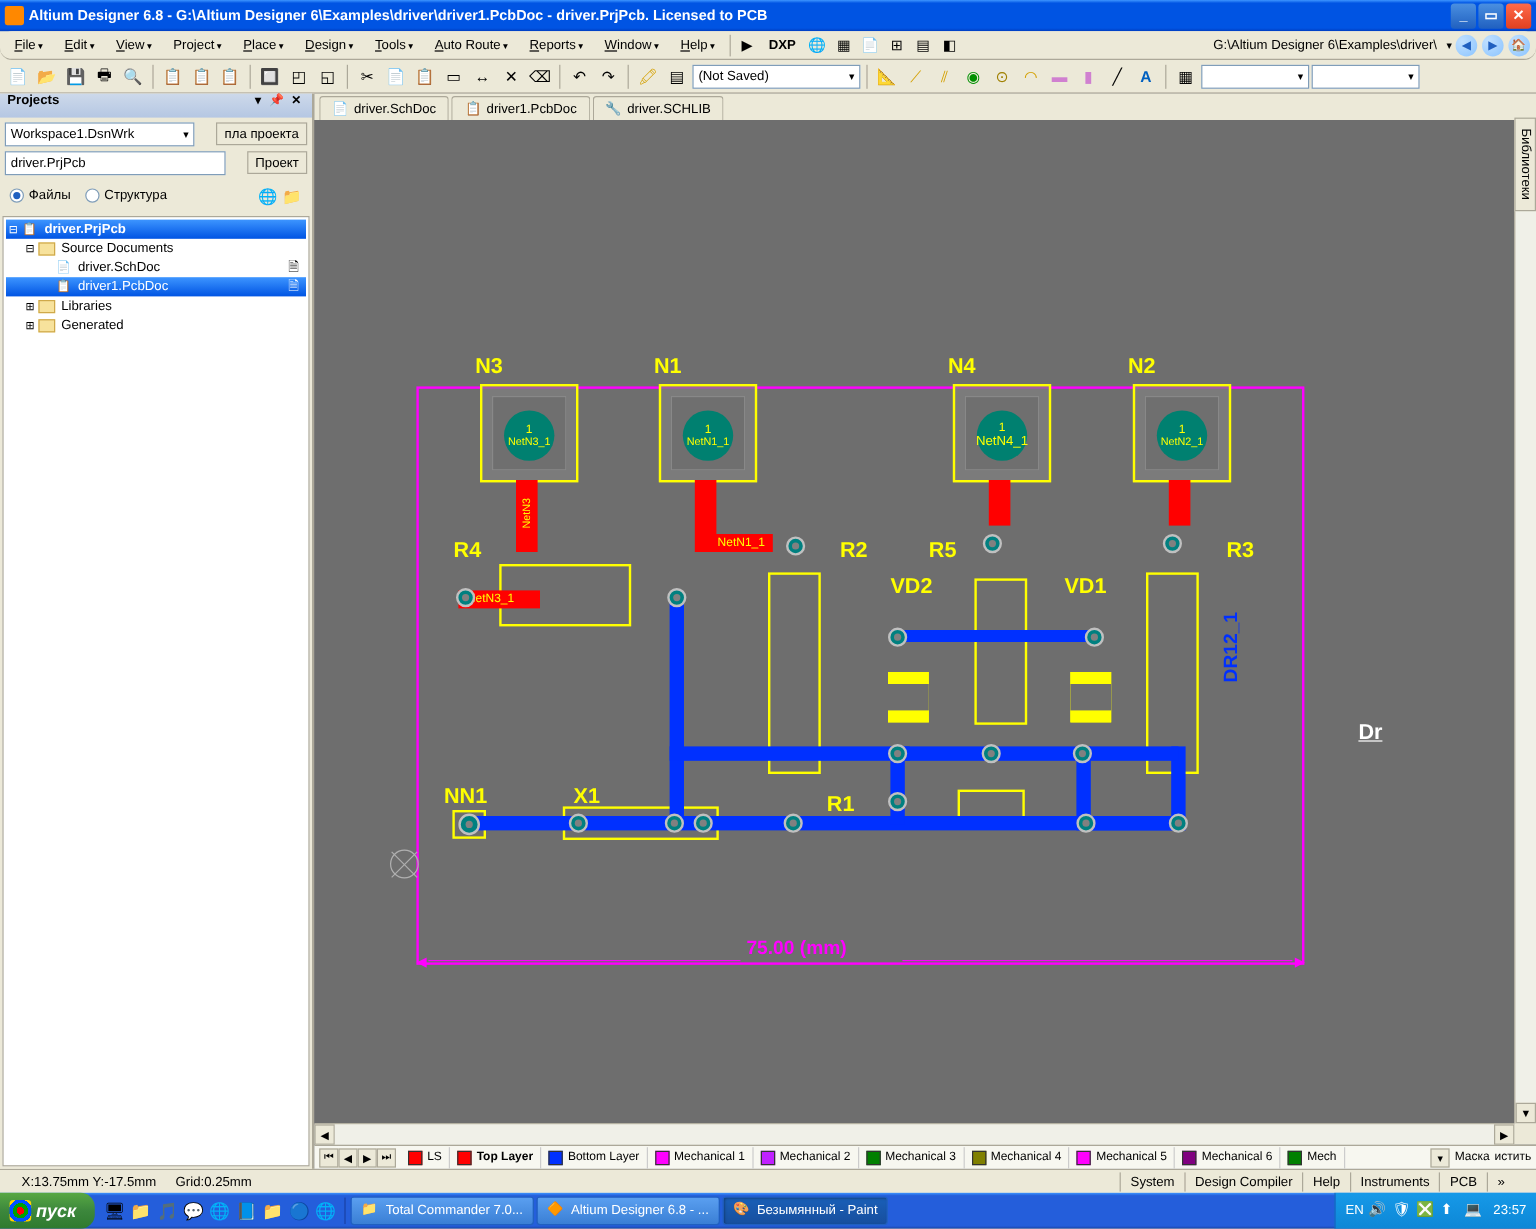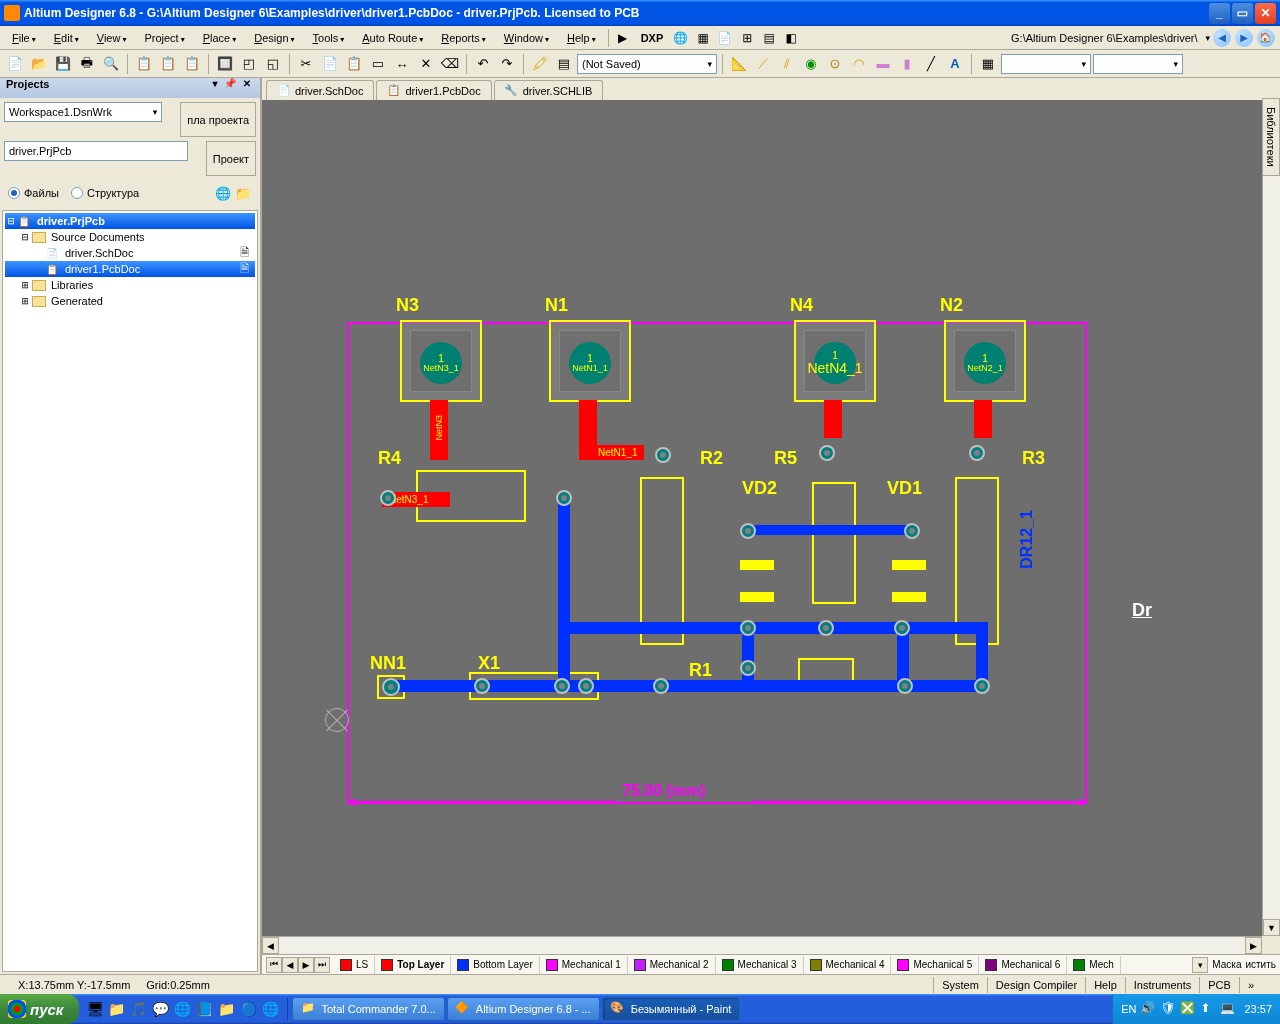--- a/index.html
+++ b/index.html
@@ -9,21 +9,21 @@
 .titlebar { height: 26px; background: linear-gradient(to bottom, #3d95ff 0%, #0054e3 10%, #0054e3 90%, #003dc0 100%); display: flex; align-items: center; padding: 0 4px; color: white; }
 .titlebar-icon { width: 16px; height: 16px; background: #ff8800; border-radius: 2px; margin-right: 4px; }
 .titlebar-text { font-weight: bold; font-size: 12px; flex: 1; }
 .win-buttons { display: flex; gap: 2px; }
 .win-btn { width: 21px; height: 21px; border-radius: 3px; display: flex; align-items: center; justify-content: center; color: white; font-weight: bold; font-size: 12px; }
 .win-min { background: linear-gradient(to bottom, #4a8fe0, #2060c0); }
 .win-max { background: linear-gradient(to bottom, #4a8fe0, #2060c0); }
 .win-close { background: linear-gradient(to bottom, #ff6a4a, #e04020); }
 
 
-.menubar { height: 24px; background: #ece9d8; display: flex; align-items: center; padding: 0 4px; border-bottom: 1px solid #aca899; justify-content: space-between; }
+.menubar { height: 24px; background: #ece9d8; display: flex; align-items: center; padding: 0 4px; border-bottom: 1px solid #aca899; justify-content: space-between; border-radius: 10px; }
 .menubar-left, .menubar-right { display: flex; align-items: center; gap: 2px; }
 .menu-item { padding: 2px 8px; cursor: pointer; }
 .menu-item u { text-decoration: underline; }
 .menu-drop { font-size: 8px; padding-left: 2px; }
 .mb-sep { width: 1px; height: 18px; background: #aca899; margin: 0 2px; }
 .mb-icon { width: 20px; height: 20px; display: flex; align-items: center; justify-content: center; cursor: pointer; font-size: 12px; }
 .dxp-label { padding: 0 6px; font-weight: bold; }
 .path-crumbs { padding: 2px 6px; font-size: 11px; }
 .nav-arrow { width: 18px; height: 18px; border-radius: 9px; background: radial-gradient(circle at 30% 30%, #c0e0ff, #8bc4ff); display: flex; align-items: center; justify-content: center; font-size: 10px; color: #2060c0; cursor: pointer; margin: 0 1px; }
 
@@ -38,21 +38,21 @@
 .body-area { display: flex; height: calc(1024px - 26px - 24px - 28px - 20px - 30px); }
 
 
 .projects-panel { width: 262px; background: #ece9d8; display: flex; flex-direction: column; border-right: 2px solid #aca899; }
 .panel-header { height: 20px; background: linear-gradient(to bottom, #cdd9ea, #b5c7e3); display: flex; padding: 0 6px; font-weight: bold; }
 .panel-header-tools { margin-left: auto; display: flex; gap: 2px; }
 .panel-header-btn { width: 14px; height: 14px; font-size: 10px; cursor: pointer; text-align: center; }
 .panel-controls { padding: 4px; display: flex; flex-direction: column; gap: 4px; }
 .ws-row { display: flex; gap: 18px; }
 .ws-combo { flex: 1; height: 20px; border: 1px solid #7f9db9; background: white; padding: 0 4px; display: flex; align-items: center; }
-.ws-btn { height: 35px; padding: 0 6px; border: 1px solid #aca899; background: #ece9d8; cursor: pointer; font-size: 11px; }
+.ws-btn { height: 19px; padding: 0 6px; border: 1px solid #aca899; background: #ece9d8; cursor: pointer; font-size: 11px; }
 .radio-row { display: flex; gap: 12px; padding: 4px; align-items: center; }
 .radio-opt { display: flex; align-items: center; gap: 4px; cursor: pointer; }
 .radio-circ { width: 12px; height: 12px; border: 1px solid #7f9db9; border-radius: 50%; display: flex; align-items: center; justify-content: center; background: white; }
 .radio-dot { width: 6px; height: 6px; background: #2060c0; border-radius: 50%; }
 .radio-tools { margin-left: auto; display: flex; gap: 2px; }
 .tree { flex: 1; background: white; border: 1px solid #aca899; margin: 0 2px 2px 2px; overflow: auto; padding: 2px; }
 .tree-node { display: flex; align-items: center; height: 16px; cursor: pointer; }
 .tree-exp { width: 12px; text-align: center; font-size: 9px; }
 .tree-icon { width: 16px; height: 14px; margin-right: 2px; display: flex; align-items: center; justify-content: center; font-size: 10px; }
 .tree-label { padding: 0 2px; }
@@ -343,21 +343,21 @@
       <div style="position:absolute;left:307px;top:242px;width:42px;height:42px;background:#008070;border-radius:50%;display:flex;flex-direction:column;align-items:center;justify-content:center;">
         <span class="pad-text">1</span>
         <span class="pad-text" style="font-size:9px;">NetN1_1</span>
       </div>
 
       <div class="comp-label" style="left:528px; top:195px;">N4</div>
       <div class="comp-box" style="left:532px; top:220px; width:82px; height:82px; background:rgba(128,128,128,0.7);"></div>
       <div style="position:absolute;left:542px;top:230px;width:62px;height:62px;border:1px solid #888;background:rgba(100,100,100,0.5);"></div>
       <div style="position:absolute;left:552px;top:242px;width:42px;height:42px;background:#008070;border-radius:50%;display:flex;flex-direction:column;align-items:center;justify-content:center;">
         <span class="pad-text">1</span>
-        <span class="pad-text" style="font-size:14px;">NetN4_1</span>
+        <span class="pad-text" style="font-size:11px;">NetN4_1</span>
       </div>
 
       <div class="comp-label" style="left:678px; top:195px;">N2</div>
       <div class="comp-box" style="left:682px; top:220px; width:82px; height:82px; background:rgba(128,128,128,0.7);"></div>
       <div style="position:absolute;left:692px;top:230px;width:62px;height:62px;border:1px solid #888;background:rgba(100,100,100,0.5);"></div>
       <div style="position:absolute;left:702px;top:242px;width:42px;height:42px;background:#008070;border-radius:50%;display:flex;flex-direction:column;align-items:center;justify-content:center;">
         <span class="pad-text">1</span>
         <span class="pad-text" style="font-size:9px;">NetN2_1</span>
       </div>
 

